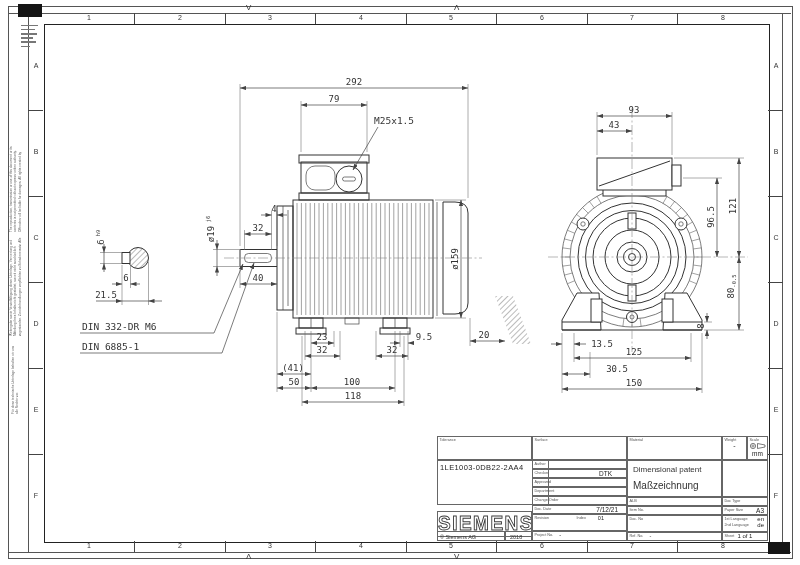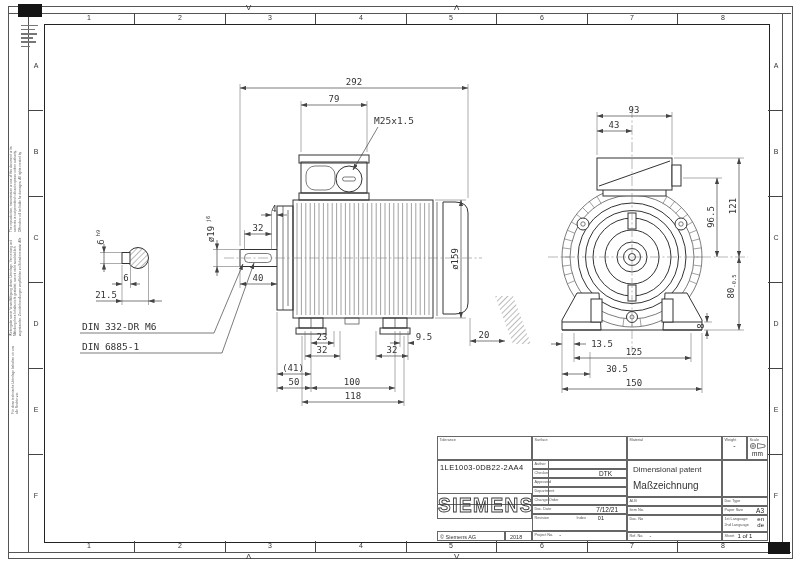--- a/index.html
+++ b/index.html
@@ -452,21 +452,21 @@
         <circle cx="4" cy="4" r="2.6" fill="none" stroke="#444" stroke-width="0.7"></circle>
         <circle cx="4" cy="4" r="1.1" fill="none" stroke="#444" stroke-width="0.6"></circle>
         <polygon points="8.5,1.5 16,3 16,5 8.5,6.5" fill="none" stroke="#444" stroke-width="0.7"></polygon>
       </svg>
       <div class="val" style="text-align:center;font-size:6.5px">mm</div>
       </div>
 
     <div class="cell" style="left:437px;top:460px;width:112px;height:45px">
       <div class="val" style="font-size:7.5px;padding:2px 0 0 2px;letter-spacing:0.4px">1LE1003-0DB22-2AA4</div>
       </div>
-    <div class="cell" style="left:437px;top:493px;width:95px;height:26px">
+    <div class="cell" style="left:437px;top:511px;width:95px;height:26px">
       <div class="brand">SIEMENS</div>
       </div>
     <div class="cell" style="left:437px;top:531px;width:68px;height:10px">
       <div style="font-size:5.5px;padding:1.5px 0 0 2px">© Siemens AG</div>
       </div>
     <div class="cell" style="left:505px;top:531px;width:27px;height:10px">
       <div style="font-size:5.5px;padding:1.5px 0 0 4px">2018</div>
       </div>
 
     <div class="cell" style="left:532px;top:460px;width:95px;height:9px">

